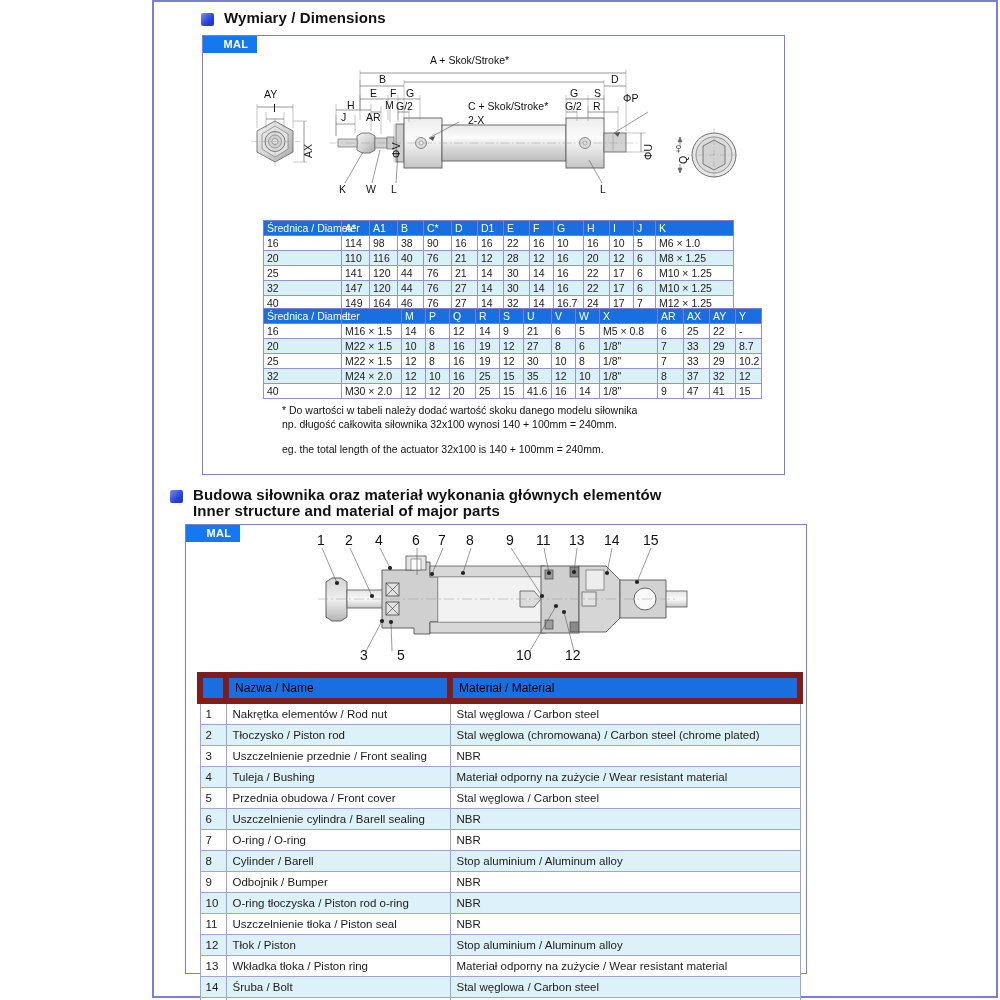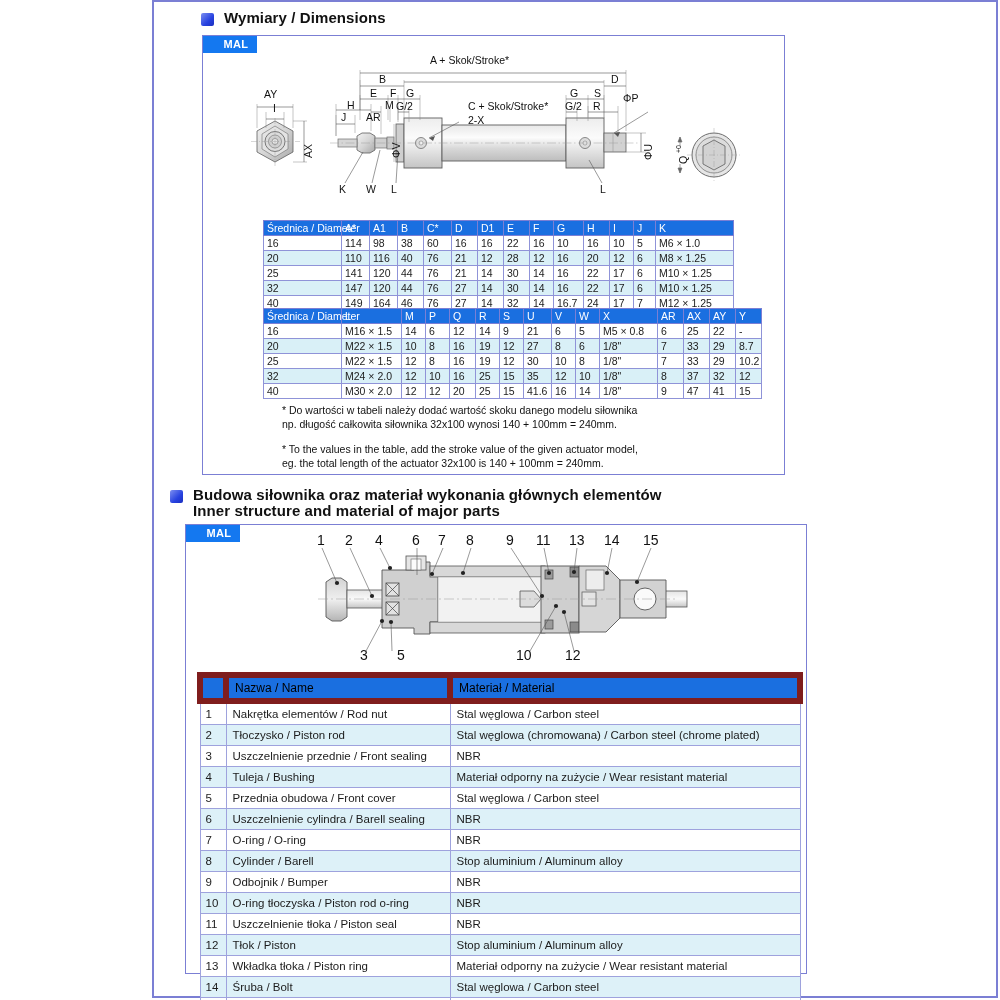--- a/index.html
+++ b/index.html
@@ -340,21 +340,21 @@
         <th>J</th>
         <th>K</th>
       </tr>
     </thead>
   <tbody>
       <tr>
         <td>16</td>
         <td>114</td>
         <td>98</td>
         <td>38</td>
-        <td>60</td>
+        <td>90</td>
         <td>16</td>
         <td>16</td>
         <td>22</td>
         <td>16</td>
         <td>10</td>
         <td>16</td>
         <td>10</td>
         <td>5</td>
         <td>M6 × 1.0</td>
       </tr>
@@ -549,21 +549,20 @@
         <td>15</td>
       </tr>
     </tbody>
 </table>
 
 <div class="note" style="left:282px;top:404px;">
   <div>* Do wartości w tabeli należy dodać wartość skoku danego modelu siłownika</div>
   <div>np. długość całkowita siłownika 32x100 wynosi 140 + 100mm = 240mm.</div>
 </div>
 <div class="note" style="left:282px;top:443px;">
-  <div>* To the values in the table, add the stroke value of the given actuator model,</div>
   <div>eg. the total length of the actuator 32x100 is 140 + 100mm = 240mm.</div>
 </div>
 
 <div class="sec-head" style="left:170px;top:487px;">
   <div class="bullet"></div>
   <div>
     <div class="sec-title">Budowa siłownika oraz materiał wykonania głównych elementów</div>
     <div class="sec-title">Inner structure and material of major parts</div>
   </div>
 </div>

